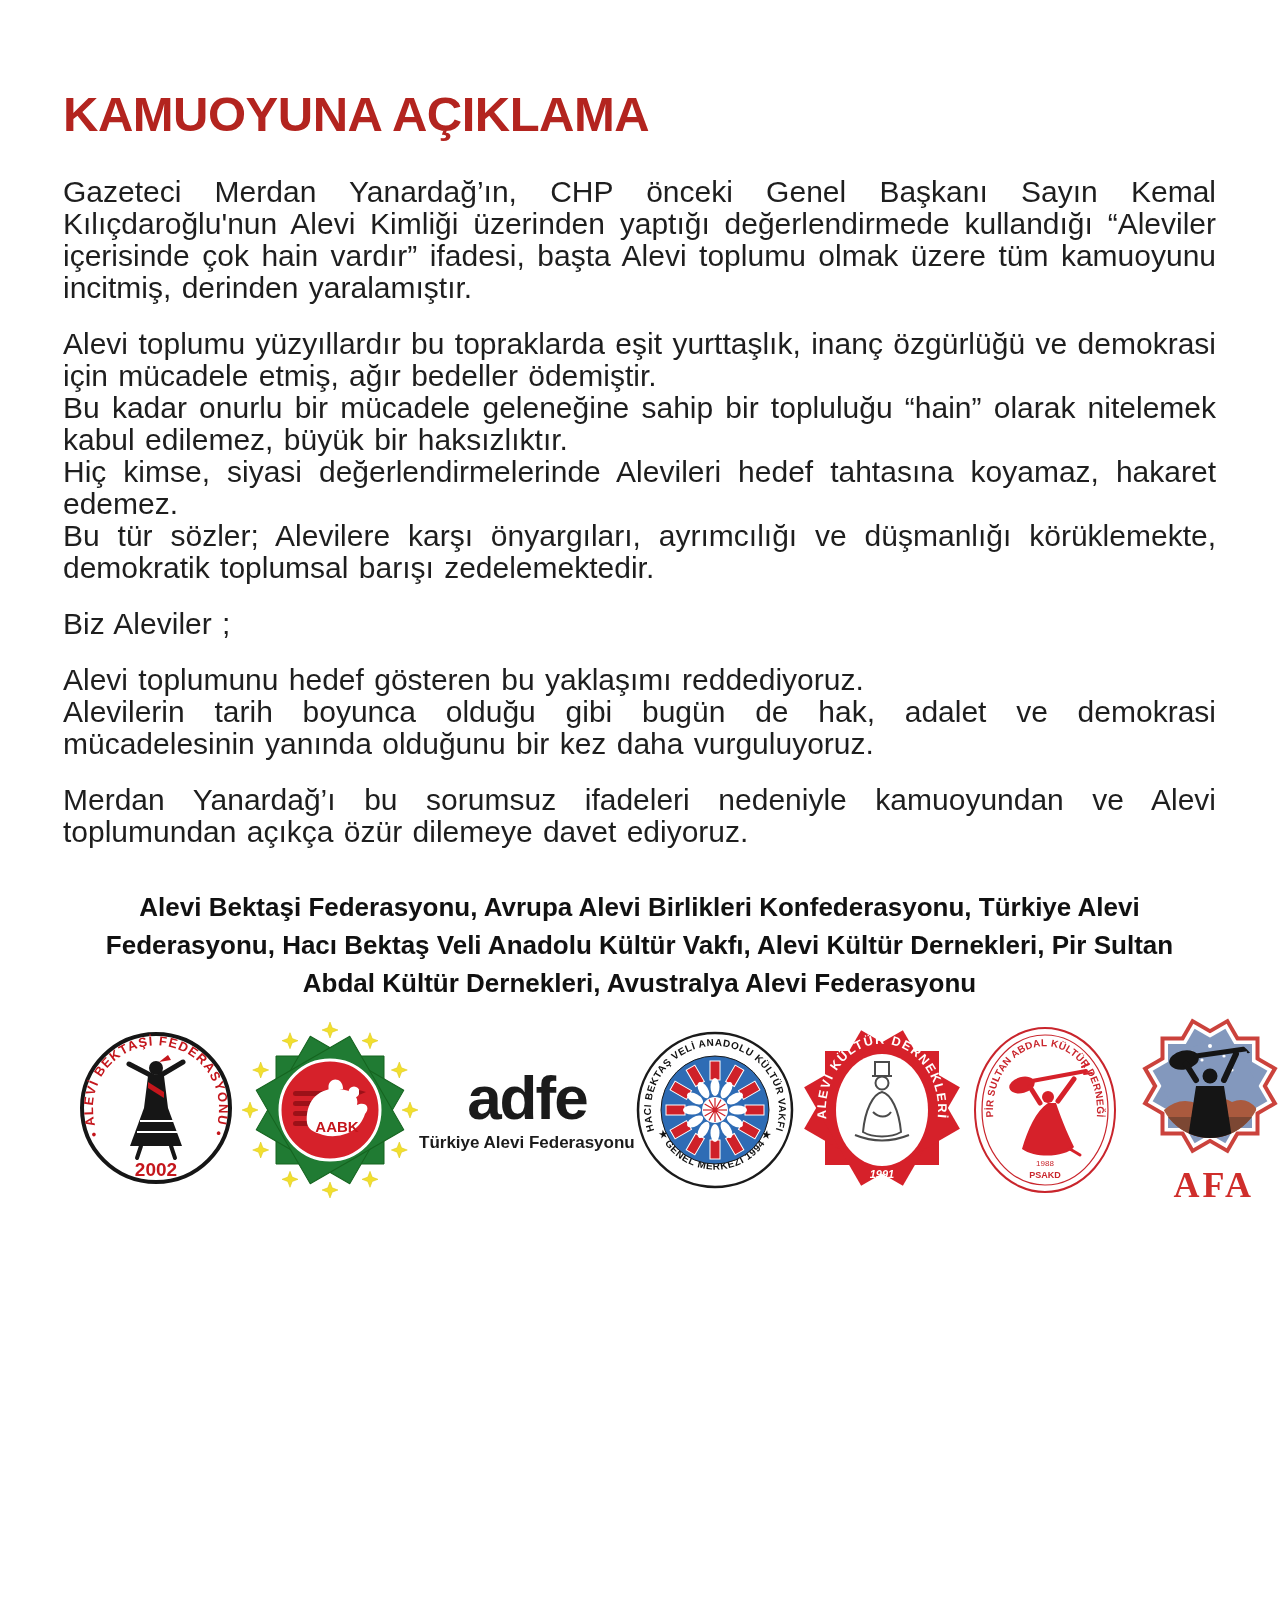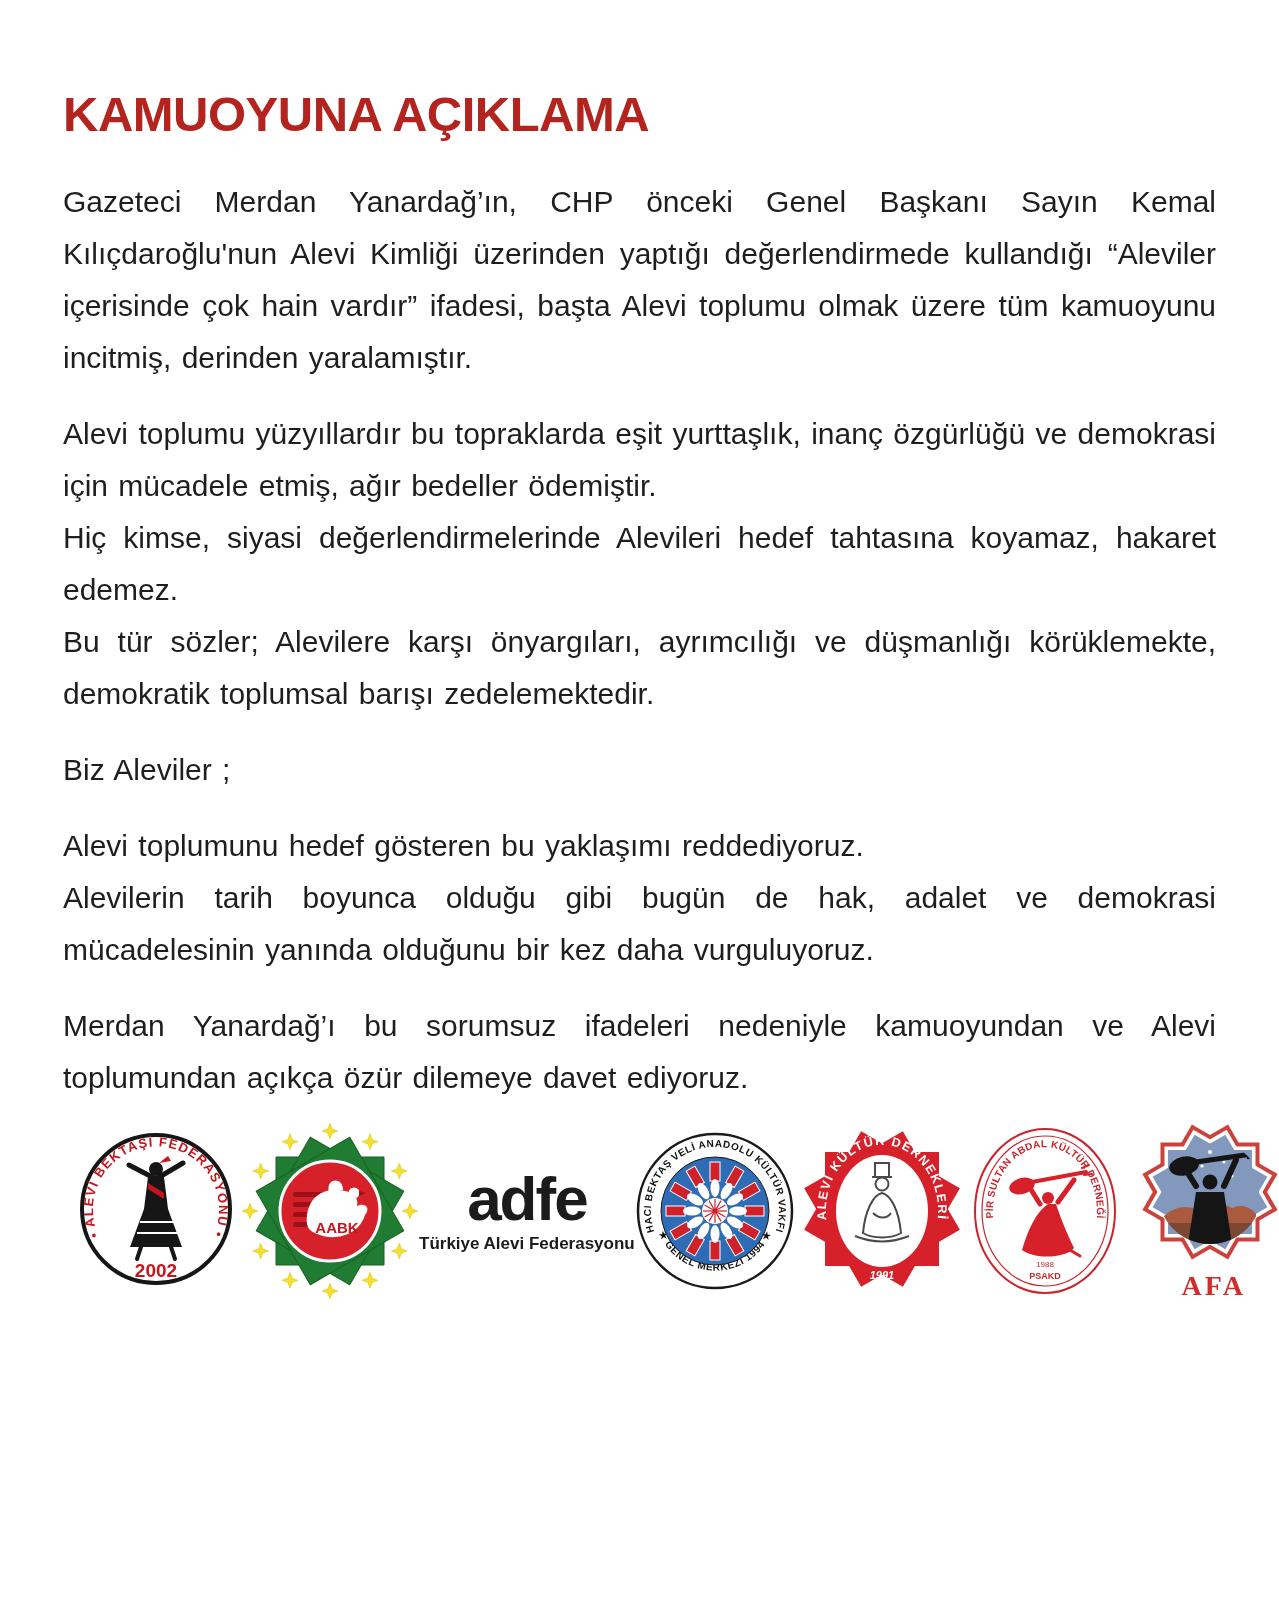--- a/index.html
+++ b/index.html
@@ -16,21 +16,21 @@
     margin: 12px 0 34px 0;
     font-size: 49px;
     font-weight: bold;
     letter-spacing: -0.5px;
     color: #b3241f;
   }
 
   .body-text p.para {
     margin: 0;
     font-size: 30px;
-    line-height: 52px;
+    line-height: 32px;
     letter-spacing: 0;
     word-spacing: 2px;
     color: #1e1e1e;
     text-align: justify;
   }
   .body-text p.para.gap { margin-top: 24px; }
 
   .signature {
     margin: 40px auto 0 auto;
     font-size: 26px;
@@ -61,46 +61,48 @@
   .adfe-name {
     margin-top: 4px;
     font-size: 17px;
     font-weight: bold;
     color: #1b1b1b;
     white-space: nowrap;
   }
   .afa-wordmark {
     margin-top: 2px;
     font-family: "Liberation Serif", serif;
-    font-size: 28px;
+    font-size: 36px;
     font-weight: bold;
     letter-spacing: 3px;
     color: #cf2e2b;
     margin-left: 8px;
   }
   svg text { font-family: "Liberation Sans", sans-serif; }
 </style>
 </head>
 <body>
 
 <div class="page">
 
   <h1 class="page-title">KAMUOYUNA AÇIKLAMA</h1>
 
   <div class="body-text">
     <p class="para">Gazeteci Merdan Yanardağ’ın, CHP önceki Genel Başkanı Sayın Kemal Kılıçdaroğlu'nun Alevi Kimliği üzerinden yaptığı değerlendirmede kullandığı “Aleviler içerisinde çok hain vardır”  ifadesi, başta Alevi toplumu olmak üzere tüm kamuoyunu incitmiş, derinden yaralamıştır.</p>
     <p class="para gap">Alevi toplumu yüzyıllardır bu topraklarda eşit yurttaşlık, inanç özgürlüğü ve demokrasi için mücadele etmiş, ağır bedeller ödemiştir.</p>
+    <p class="para">Bu kadar onurlu bir mücadele geleneğine sahip bir topluluğu “hain” olarak nitelemek kabul edilemez, büyük bir haksızlıktır.</p>
     <p class="para">Hiç kimse, siyasi değerlendirmelerinde Alevileri hedef tahtasına koyamaz, hakaret edemez.</p>
     <p class="para">Bu tür sözler; Alevilere karşı önyargıları, ayrımcılığı ve düşmanlığı körüklemekte, demokratik toplumsal barışı zedelemektedir.</p>
     <p class="para gap">Biz Aleviler ;</p>
     <p class="para gap">Alevi toplumunu hedef gösteren bu yaklaşımı reddediyoruz.</p>
     <p class="para">Alevilerin tarih boyunca olduğu gibi bugün de hak, adalet ve demokrasi mücadelesinin yanında olduğunu bir kez daha vurguluyoruz.</p>
     <p class="para gap">Merdan Yanardağ’ı bu sorumsuz ifadeleri nedeniyle kamuoyundan ve Alevi toplumundan açıkça özür dilemeye davet ediyoruz.</p>
   </div>
 
+  <p class="signature">Alevi Bektaşi Federasyonu, Avrupa Alevi Birlikleri Konfederasyonu, Türkiye Alevi Federasyonu, Hacı Bektaş Veli Anadolu Kültür Vakfı, Alevi Kültür Dernekleri, Pir Sultan Abdal Kültür Dernekleri, Avustralya Alevi Federasyonu</p>
 
   <div class="logo-row">
 
     <figure class="logo">
       <svg width="170" height="180" viewBox="0 0 170 180">
         <defs>
             <path id="abf-arc" d="M 33,124 A 63,63 0 1 1 137,124" fill="none"></path>
           </defs>
         <circle cx="85" cy="88" r="74" fill="#ffffff" stroke="#161616" stroke-width="4"></circle>
         <text font-size="13" font-weight="bold" fill="#c4161c" letter-spacing="1.2">

